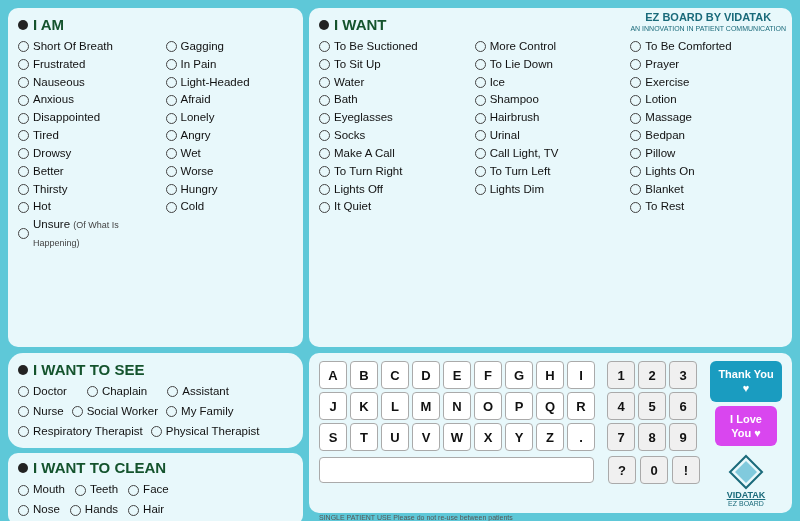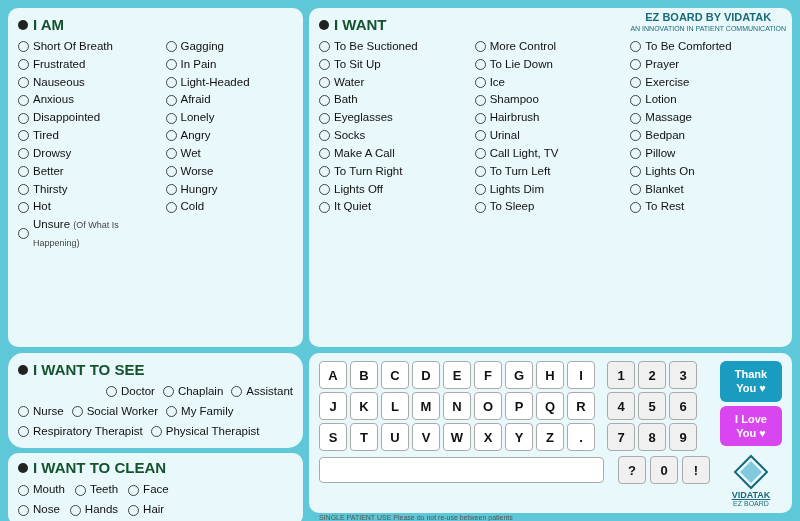--- a/index.html
+++ b/index.html
@@ -173,21 +173,21 @@
     }
     .btn-thankyou {
       background: #1a9cc0;
       color: white;
       font-size: 11px;
       font-weight: bold;
       text-align: center;
       padding: 6px 8px;
       border-radius: 6px;
       line-height: 1.3;
-      width: 62px;
+      width: 72px;
       cursor: pointer;
     }
     .btn-iloveyou {
       background: #d946ef;
       color: white;
       font-size: 11px;
       font-weight: bold;
       text-align: center;
       padding: 6px 8px;
       border-radius: 6px;
@@ -387,24 +387,20 @@
               <span>Call Light, TV</span>
             </div>
           <div class="item">
               <span class="item-circle"></span>
               <span>To Turn Left</span>
             </div>
           <div class="item">
               <span class="item-circle"></span>
               <span>Lights Dim</span>
             </div>
-          <div class="item">
-              <span class="item-circle"></span>
-              <span>To Sleep</span>
-            </div>
         </div>
 
         <div>
           <div class="item">
               <span class="item-circle"></span>
               <span>To Be Comforted</span>
             </div>
           <div class="item">
               <span class="item-circle"></span>
               <span>Prayer</span>
@@ -448,21 +444,21 @@
 
   <div class="bottom-row">
 
     <div class="panel-bottom-left">
 
       <div class="panel panel-see">
         <div class="panel-title">
           <span class="bullet-dot"></span>
           <span>I WANT TO SEE</span>
         </div>
-        <div style="display:flex;gap:8px;margin-bottom:2px;justify-content:flex-end;">
+        <div style="display:flex;gap:20px;margin-bottom:2px;">
           <div class="item">
               <span class="item-circle"></span>
               <span>Doctor</span>
             </div>
           <div class="item">
               <span class="item-circle"></span>
               <span>Chaplain</span>
             </div>
           <div class="item">
               <span class="item-circle"></span>

